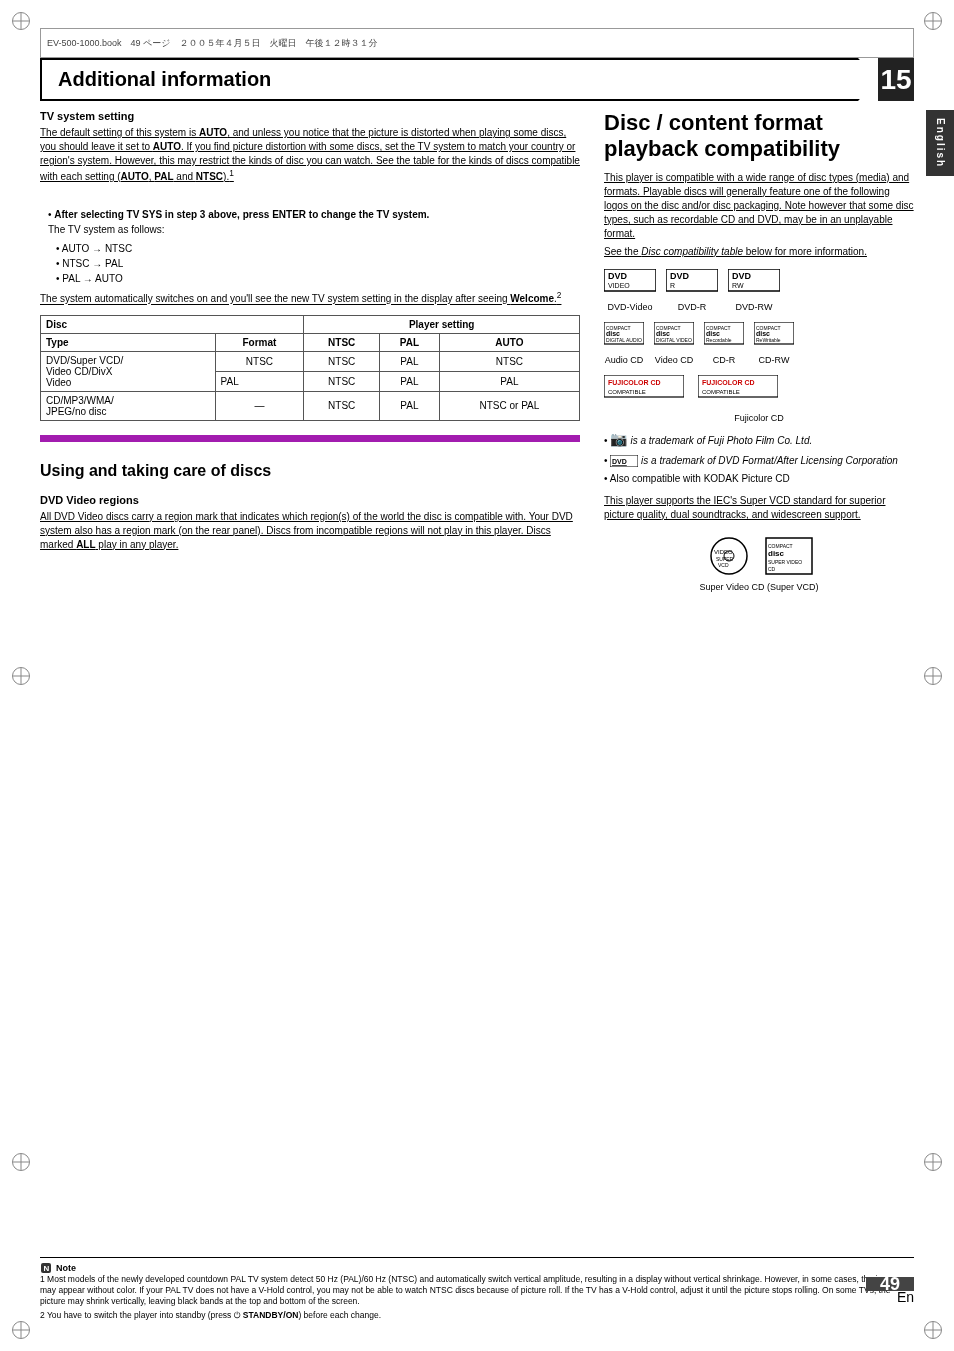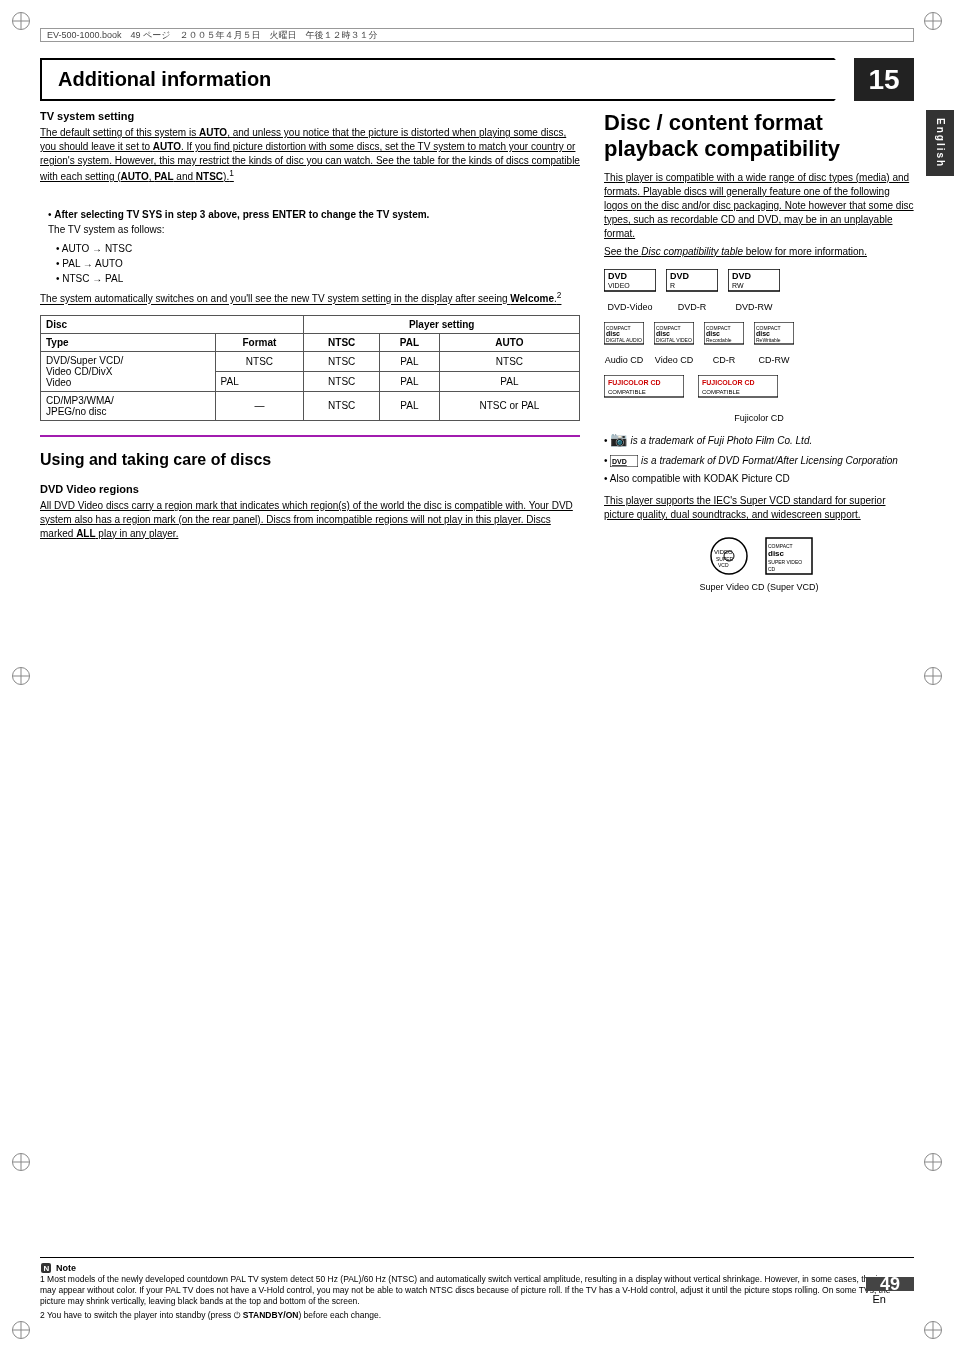--- a/index.html
+++ b/index.html
@@ -12,21 +12,21 @@
       color: #000;
       position: relative;
     }
 
     
     .top-bar {
       position: absolute;
       top: 28px;
       left: 40px;
       right: 40px;
-      height: 14px;
+      height: 30px;
       border: 1px solid #999;
       display: flex;
       align-items: center;
       padding: 0 6px;
       font-size: 9px;
       color: #444;
       background: #fff;
     }
 
     
@@ -50,21 +50,21 @@
       display: flex;
       align-items: center;
     }
 
     .header-title-box h1 {
       font-size: 20px;
       font-weight: bold;
     }
 
     .header-number-box {
-      width: 60px;
+      width: 36px;
       background: #222;
       color: #fff;
       display: flex;
       align-items: center;
       justify-content: center;
       font-size: 28px;
       font-weight: bold;
     }
 
     
@@ -249,22 +249,22 @@
       width: 48px;
       height: 14px;
       display: flex;
       align-items: center;
       justify-content: center;
     }
 
     .page-en {
       position: absolute;
       bottom: 46px;
-      right: 68px;
-      font-size: 11px;
+      right: 40px;
+      font-size: 14px;
     }
 
     
     .lang-tab {
       position: absolute;
       top: 110px;
       right: 0;
       width: 28px;
       background: #333;
       color: #fff;
@@ -345,22 +345,22 @@
 
       <ul class="bullet-list">
         <li>
           <strong>After selecting TV SYS in step 3 above, press ENTER to change the TV system.</strong><br>
           <span>The TV system as follows:</span>
         </li>
       </ul>
 
       <ul class="arrow-list">
         <li>• AUTO → NTSC</li>
+        <li>• NTSC → PAL</li>
         <li>• PAL → AUTO</li>
-        <li>• NTSC → PAL</li>
       </ul>
 
       <p class="section-text">
         The system automatically switches on and you'll see the new TV system setting in the display after seeing <strong>Welcome</strong>.<sup>2</sup>
       </p>
     </div>
 
     <table class="disc-table">
       <thead>
         <tr class="header-row">
@@ -393,21 +393,21 @@
           <td>CD/MP3/WMA/<br>JPEG/no disc</td>
           <td>—</td>
           <td>NTSC</td>
           <td>PAL</td>
           <td>NTSC or PAL</td>
         </tr>
       </tbody>
     </table>
 
     <div style="margin-top:14px;">
-      <div style="border-top:2px solid #a21caf;padding-top:14px;">
+      <div style="border-top:7px solid #a21caf;padding-top:20px;">
         <div class="section-title" style="font-size:16px;font-weight:bold;margin-bottom:6px;">Using and taking care of discs</div>
       </div>
       <div class="section-title">DVD Video regions</div>
       <p class="section-text">
         All DVD Video discs carry a region mark that indicates which region(s) of the world the disc is compatible with. Your DVD system also has a region mark (on the rear panel). Discs from incompatible regions will not play in this player. Discs marked <strong>ALL</strong> play in any player.
       </p>
     </div>
 
   </div>
 

